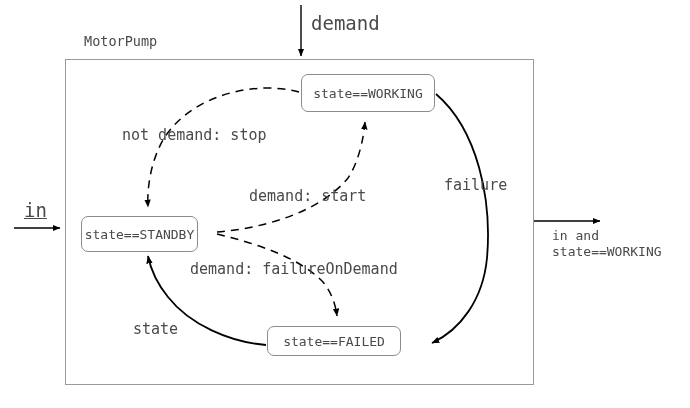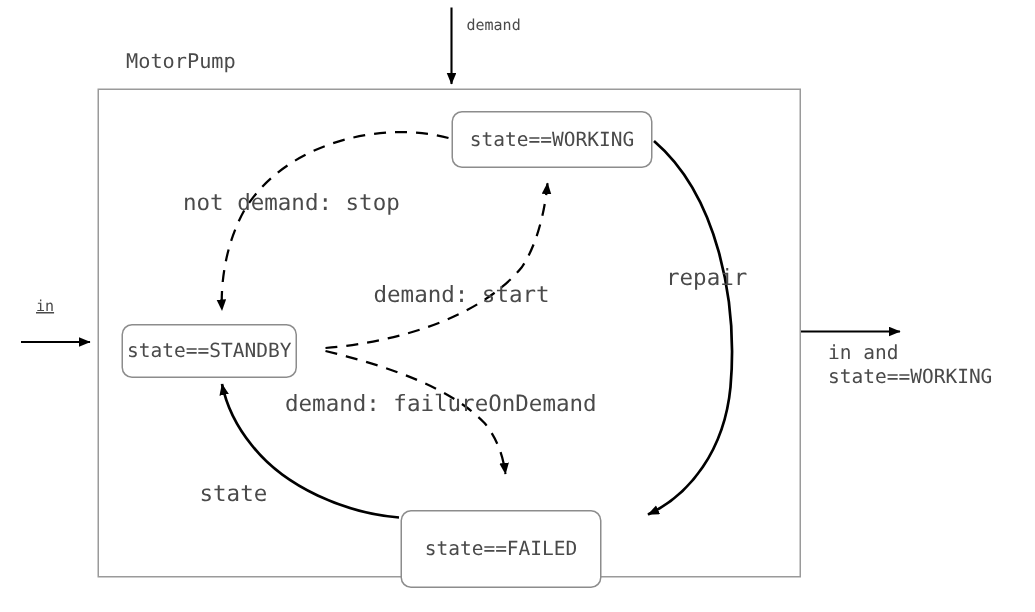--- a/index.html
+++ b/index.html
@@ -43,21 +43,21 @@
     color: #4a4a4a;
     white-space: pre;
   }
   .outer-box {
     position: absolute;
     border: 1.2px solid #9a9a9a;
     background: transparent;
     box-sizing: border-box;
   }
   .title-lbl { font-size: 13.5px; }
-  .port-lbl  { font-size: 10px; }
+  .port-lbl  { font-size: 19px; }
   .trans-lbl { font-size: 15px; }
   .out-lbl   { font-size: 13px; }
 </style>
 </head>
 <body>
 
 <div id="canvas">
 
   <svg id="diagram-svg" viewBox="0 0 690 408" xmlns="http://www.w3.org/2000/svg">
     <defs>
@@ -107,31 +107,31 @@
   <div class="lbl title-lbl" style="left:84px; top:33px;text-align:center;">MotorPump</div>
 
   <div class="state-box" style="left:301px; top:74px; width:134px; height:38px;">
     <span>state==WORKING</span>
   </div>
 
   <div class="state-box" style="left:81px; top:216px; width:117px; height:36px;">
     <span>state==STANDBY</span>
   </div>
 
-  <div class="state-box" style="left:267px; top:340px; width:134px; height:52px;">
+  <div class="state-box" style="left:267px; top:326px; width:134px; height:30px;">
     <span>state==FAILED</span>
   </div>
 
   <div class="lbl trans-lbl" style="left:122px; top:126px;">not demand: stop</div>
 
   <div class="lbl trans-lbl" style="left:249px; top:187px;">demand: start</div>
 
   <div class="lbl trans-lbl" style="left:190px; top:260px;">demand: failureOnDemand</div>
 
-  <div class="lbl trans-lbl" style="left:444px; top:176px;">repair</div>
+  <div class="lbl trans-lbl" style="left:444px; top:176px;">failure</div>
 
   <div class="lbl trans-lbl" style="left:133px; top:320px;">state</div>
 
   <div class="lbl port-lbl" style="left:311px; top:12px;">demand</div>
 
   <div class="lbl port-lbl" style="left:24px; top:199px;text-decoration:underline;">in</div>
 
   <div style="position:absolute; left:536px; top:228px;">
     <div class="lbl out-lbl" style="position:static; padding-left:16px;">in and</div>
     <div class="lbl out-lbl" style="position:static; padding-left:16px;">state==WORKING</div>

